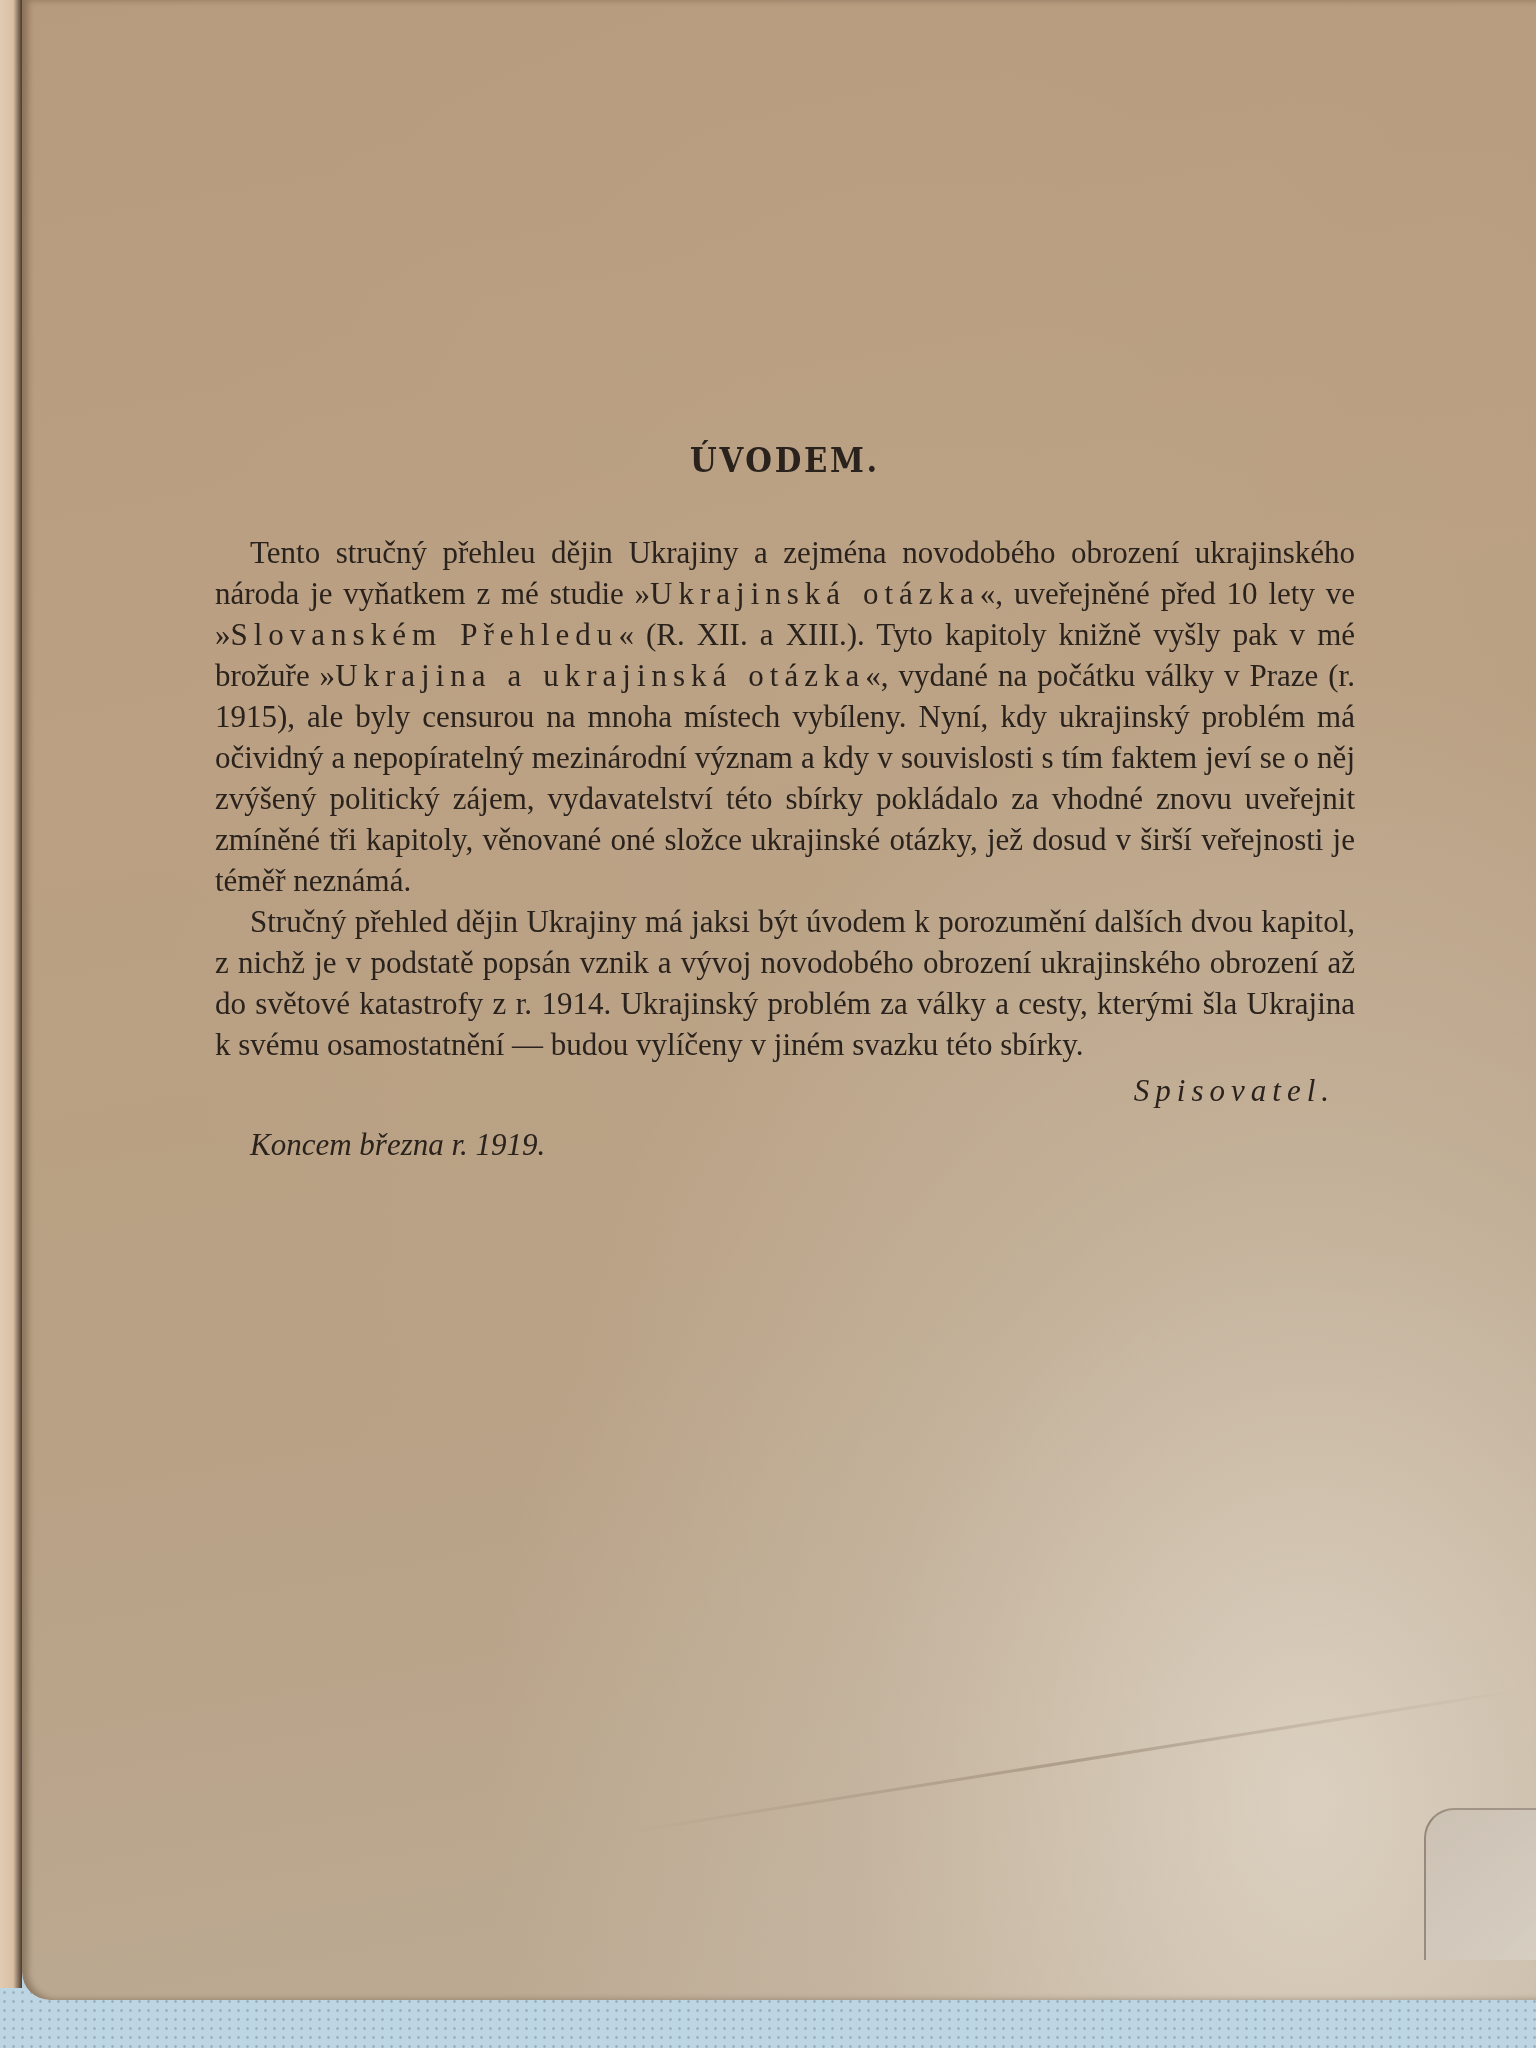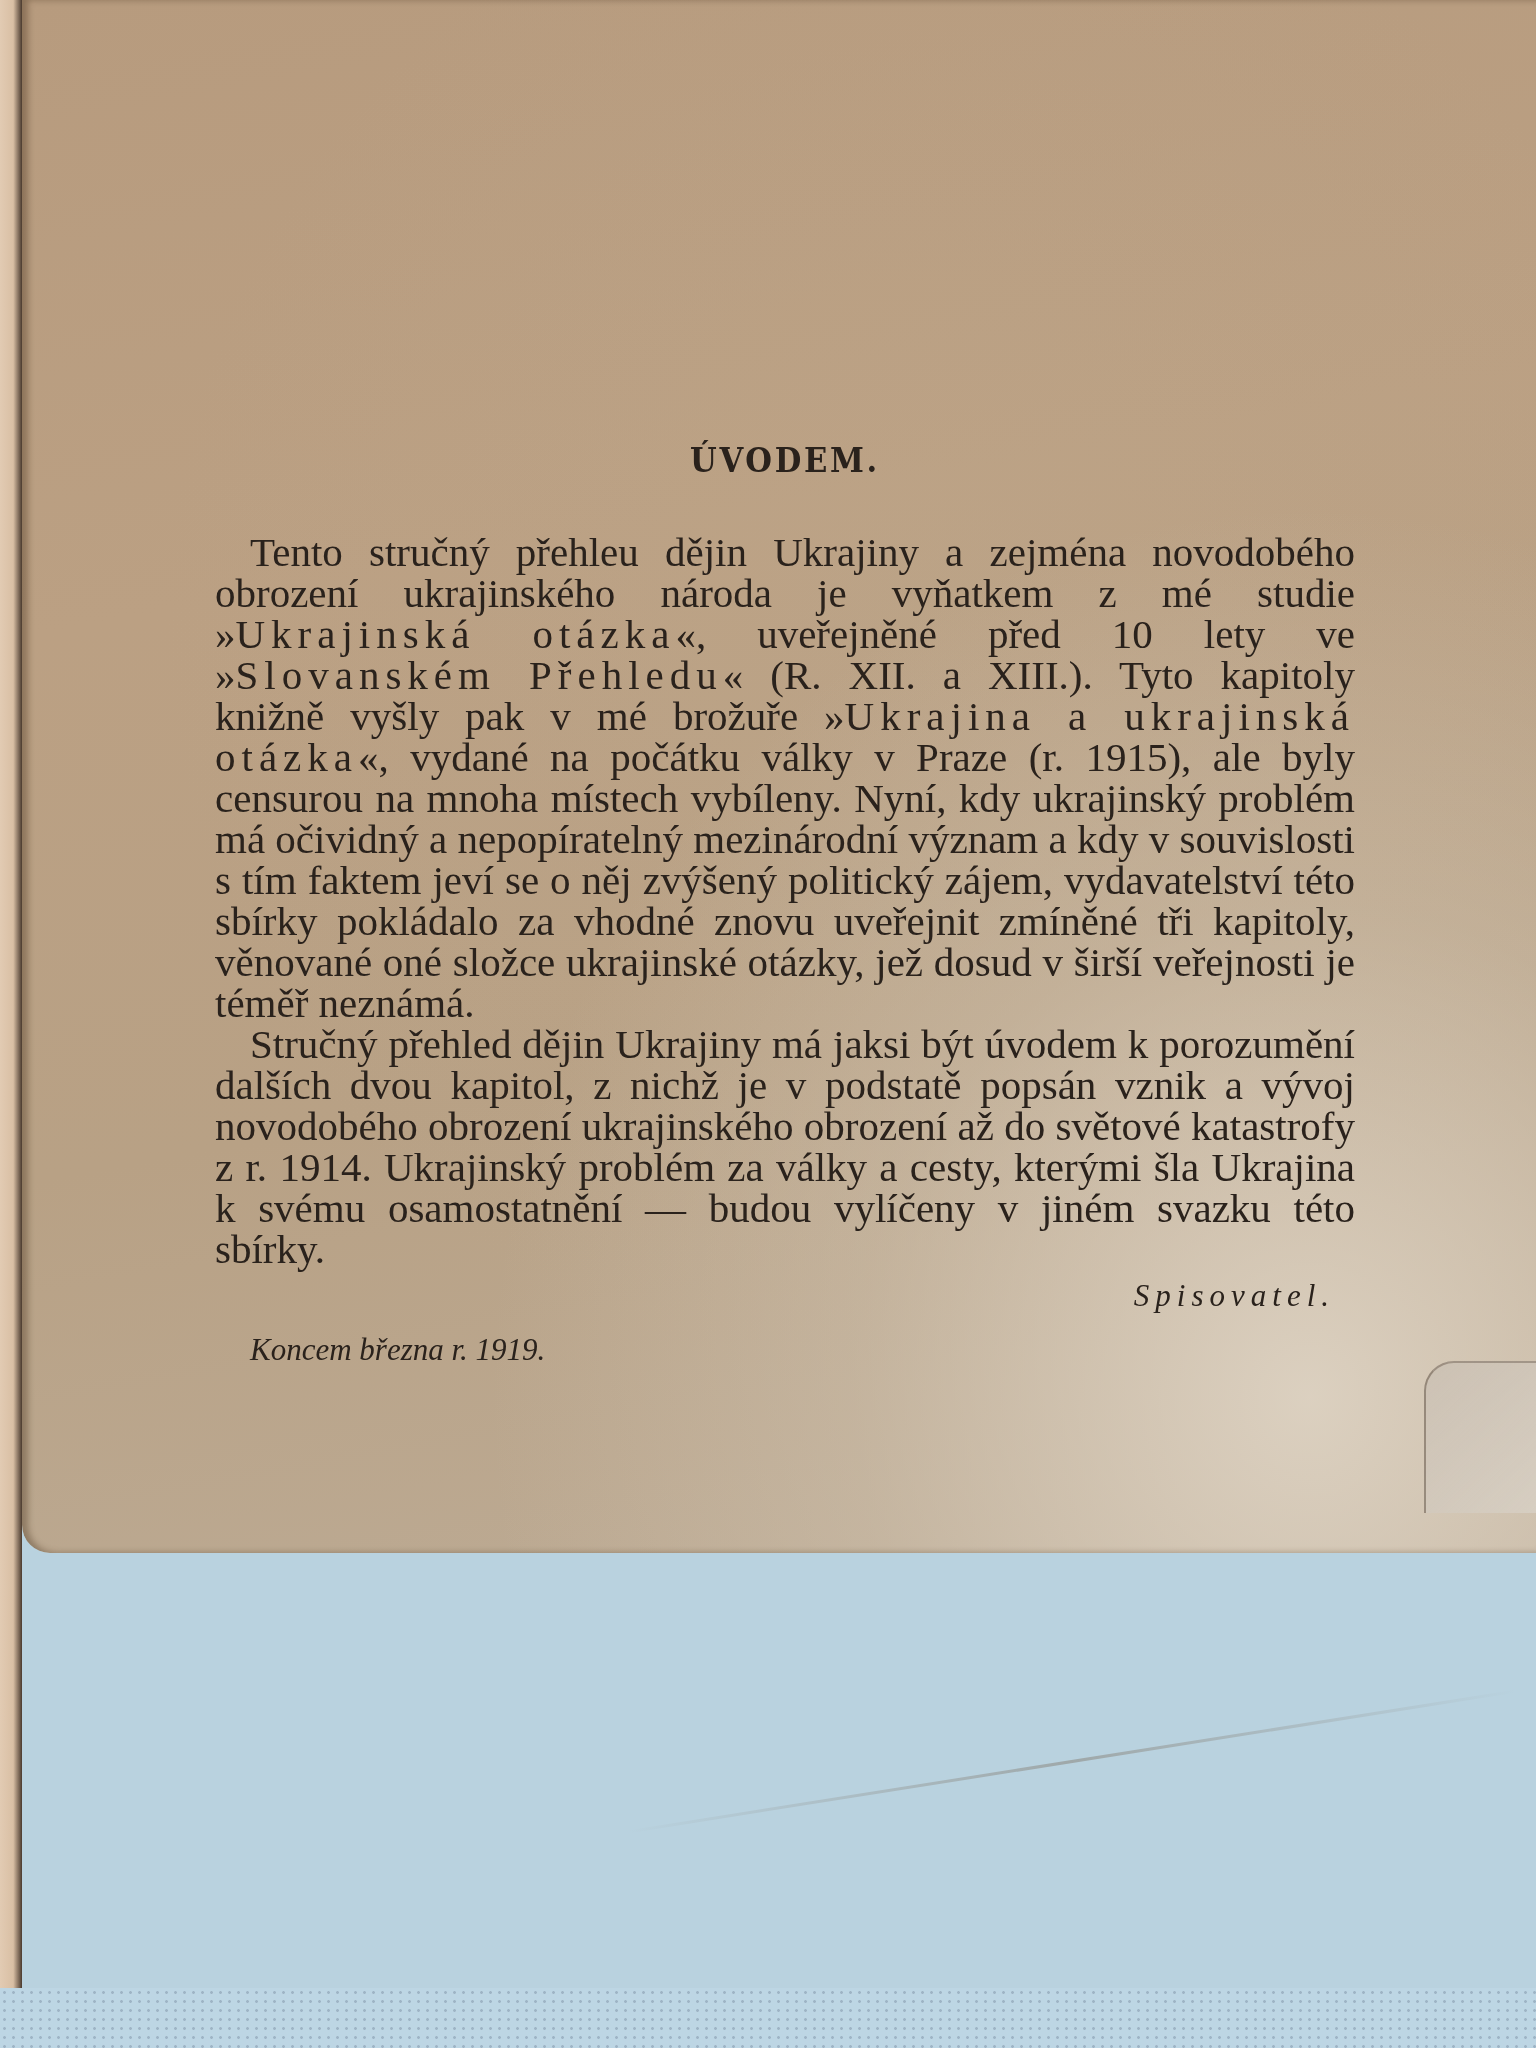--- a/index.html
+++ b/index.html
@@ -13,21 +13,21 @@
     position: absolute; left: 0; right: 0; bottom: 0; height: 60px;
     background-color: #bdd6e4;
     background-image: radial-gradient(circle, rgba(120,140,160,0.45) 1.2px, transparent 1.6px);
     background-size: 9px 9px;
   }
   .left-strip {
     position: absolute; left: 0; top: 0; width: 22px; height: 1995px;
     background: linear-gradient(90deg, #e2cbb3 0%, #d9bfa4 60%, #4a3a2e 100%);
   }
   .page {
-    position: absolute; left: 22px; top: 0; width: 1514px; height: 1553px;
+    position: absolute; left: 22px; top: 0; width: 1514px; height: 2000px;
     border-bottom-left-radius: 28px;
     background:
       radial-gradient(ellipse at 85% 90%, rgba(225,215,200,0.85) 0%, rgba(210,198,180,0.4) 25%, rgba(0,0,0,0) 45%),
       radial-gradient(ellipse at 60% 40%, rgba(190,168,140,0.35) 0%, rgba(0,0,0,0) 60%),
       linear-gradient(170deg, #b79b7e 0%, #bba083 35%, #b8a185 65%, #bdac96 100%);
     box-shadow: inset 6px 0 6px rgba(60,40,20,0.35);
   }
   .crease {
     position: absolute; left: 600px; top: 1760px; width: 900px; height: 3px;
     background: linear-gradient(90deg, rgba(0,0,0,0), rgba(110,90,70,0.35), rgba(0,0,0,0));
@@ -45,21 +45,21 @@
     color: #2a221c;
   }
   .title {
     text-align: center;
     font-size: 34px; font-weight: bold; letter-spacing: 3px;
     margin: 0 0 52px 0; padding-left: 0;
     font-family: "DejaVu Serif", serif;
     transform: scaleX(0.9);
   }
   .para {
-    font-size: 41px; line-height: 41px;
+    font-size: 31px; line-height: 41px;
     text-align: justify;
     text-indent: 35px;
     margin: 0;
     transform-origin: left top;
   }
   .spaced { letter-spacing: 6px; }
   .signature {
     text-align: right; font-size: 31px; letter-spacing: 6px;
     margin: 8px 20px 0 0;
     font-style: italic;

